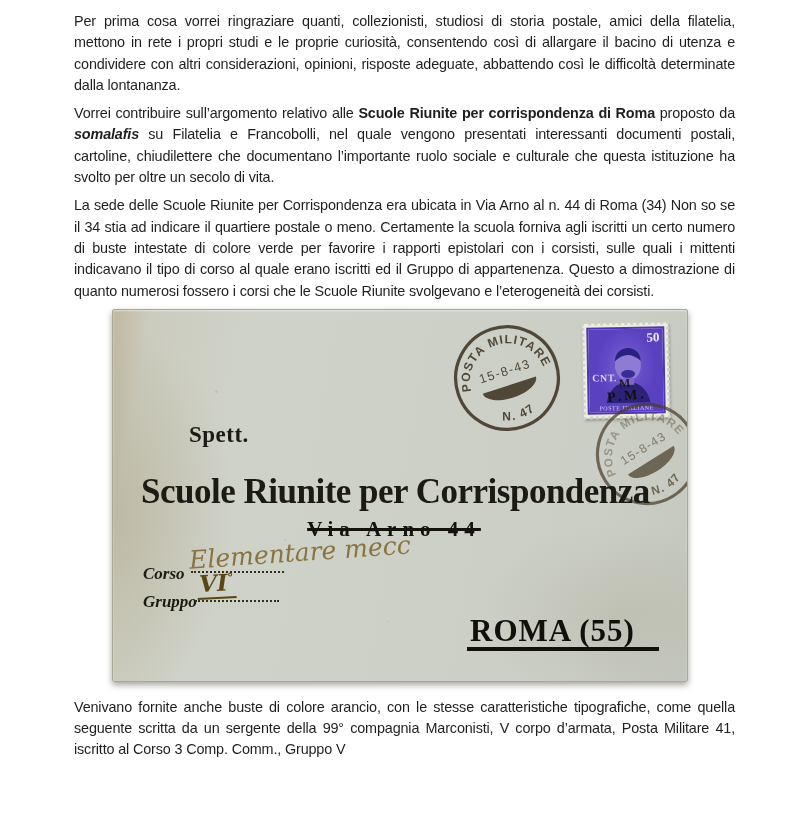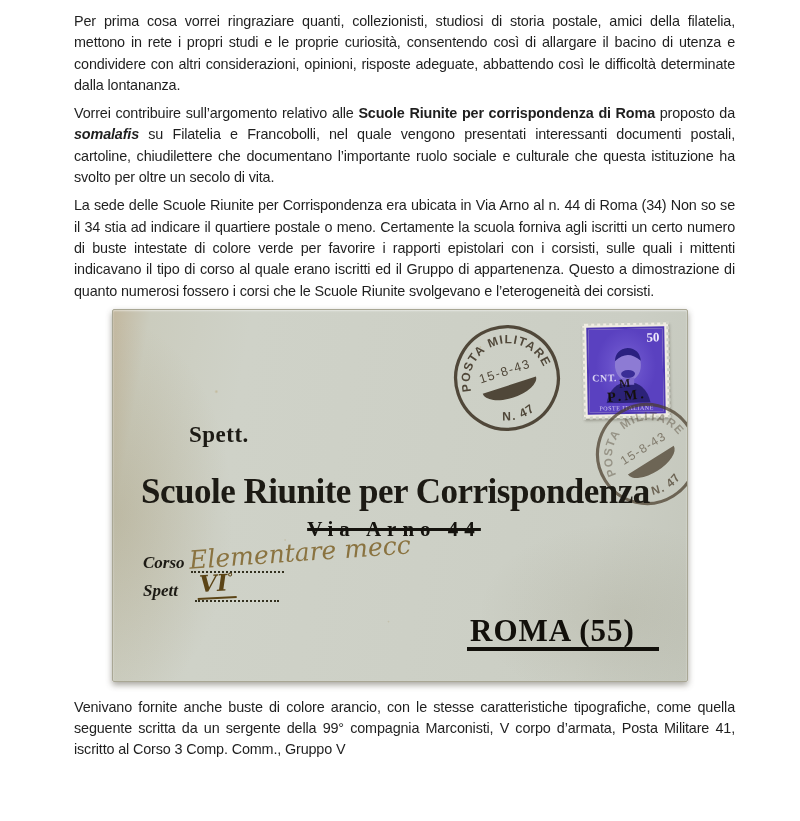--- a/index.html
+++ b/index.html
@@ -40,21 +40,21 @@
       radial-gradient(ellipse 200px 130px at 88% 82%, rgba(120,112,82,.12), transparent 70%),
       radial-gradient(ellipse 160px 260px at 0% 55%, rgba(146,128,84,.25), transparent 75%),
       linear-gradient(100deg,#c2b79e 0%,#cbccbe 6%,#cfd2c8 22%,#cdd0c6 55%,#cbcec4 82%,#c4c7bc 100%);
     box-shadow:0 3px 6px rgba(60,55,40,.45), inset 0 1px 2px rgba(255,255,255,.5);
     font-family:"Liberation Serif", serif;
     color:#1c1a14;
   }
   .spett{position:absolute;left:76px;top:112px;font-size:23px;font-weight:700;letter-spacing:.5px;}
   .org-name{position:absolute;left:28px;top:162px;width:540px;font-size:35px;font-weight:700;letter-spacing:-.5px;white-space:nowrap;}
   .street{position:absolute;left:0;top:207px;width:562px;text-align:center;font-size:21px;font-weight:700;letter-spacing:6px;text-decoration:line-through;text-decoration-thickness:3px;color:#15130e;}
-  .fieldlabel{position:absolute;font-size:17px;font-weight:700;font-style:italic;color:#1c1a14;}
+  .fieldlabel{position:absolute;font-size:17px;font-weight:700;font-style:italic;color:#1c1a14;margin-top:11px;}
   .corso-label{left:30px;top:243px;}
   .gruppo-label{left:30px;top:271px;}
   .dotline{position:absolute;height:0;border-bottom:2px dotted #33301f;}
   .corso-dots{left:78px;top:261px;width:93px;}
   .gruppo-dots{left:82px;top:290px;width:84px;}
   .handw{position:absolute;font-family:"DejaVu Serif", serif;font-style:italic;white-space:nowrap;}
   .corso-handw{left:76px;top:228px;font-size:25px;color:#8a7340;transform:rotate(-4deg);}
   .gruppo-handw{left:84px;top:259px;font-size:23px;font-weight:700;color:#5b4416;transform:rotate(-3deg);border-bottom:2px solid #5b4416;padding:0 2px 1px 2px;}
   .gruppo-handw sup{font-size:12px;}
   .city{position:absolute;left:357px;top:303px;font-size:31px;font-weight:700;letter-spacing:1px;color:#12100b;}
@@ -163,21 +163,21 @@
     <div class="spett">Spett.</div>
 
     <div class="org-name">Scuole Riunite per Corrispondenza</div>
 
     <div class="street">Via Arno 44</div>
 
     <div class="fieldlabel corso-label">Corso</div>
     <div class="dotline corso-dots"></div>
     <div class="handw corso-handw">Elementare mecc</div>
 
-    <div class="fieldlabel gruppo-label">Spett</div>
+    <div class="fieldlabel gruppo-label">Gruppo</div>
     <div class="dotline gruppo-dots"></div>
     <div class="handw gruppo-handw"><span>VI</span><sup>°</sup></div>
 
     <div class="city">ROMA (55)</div>
     <div class="city-underline"></div>
 
   </div>
 
   <p class="para">Venivano fornite anche buste di colore arancio, con le stesse caratteristiche tipografiche, come quella seguente scritta da un sergente della 99° compagnia Marconisti, V corpo d’armata, Posta Militare 41, iscritto al Corso 3 Comp. Comm., Gruppo V</p>
 

